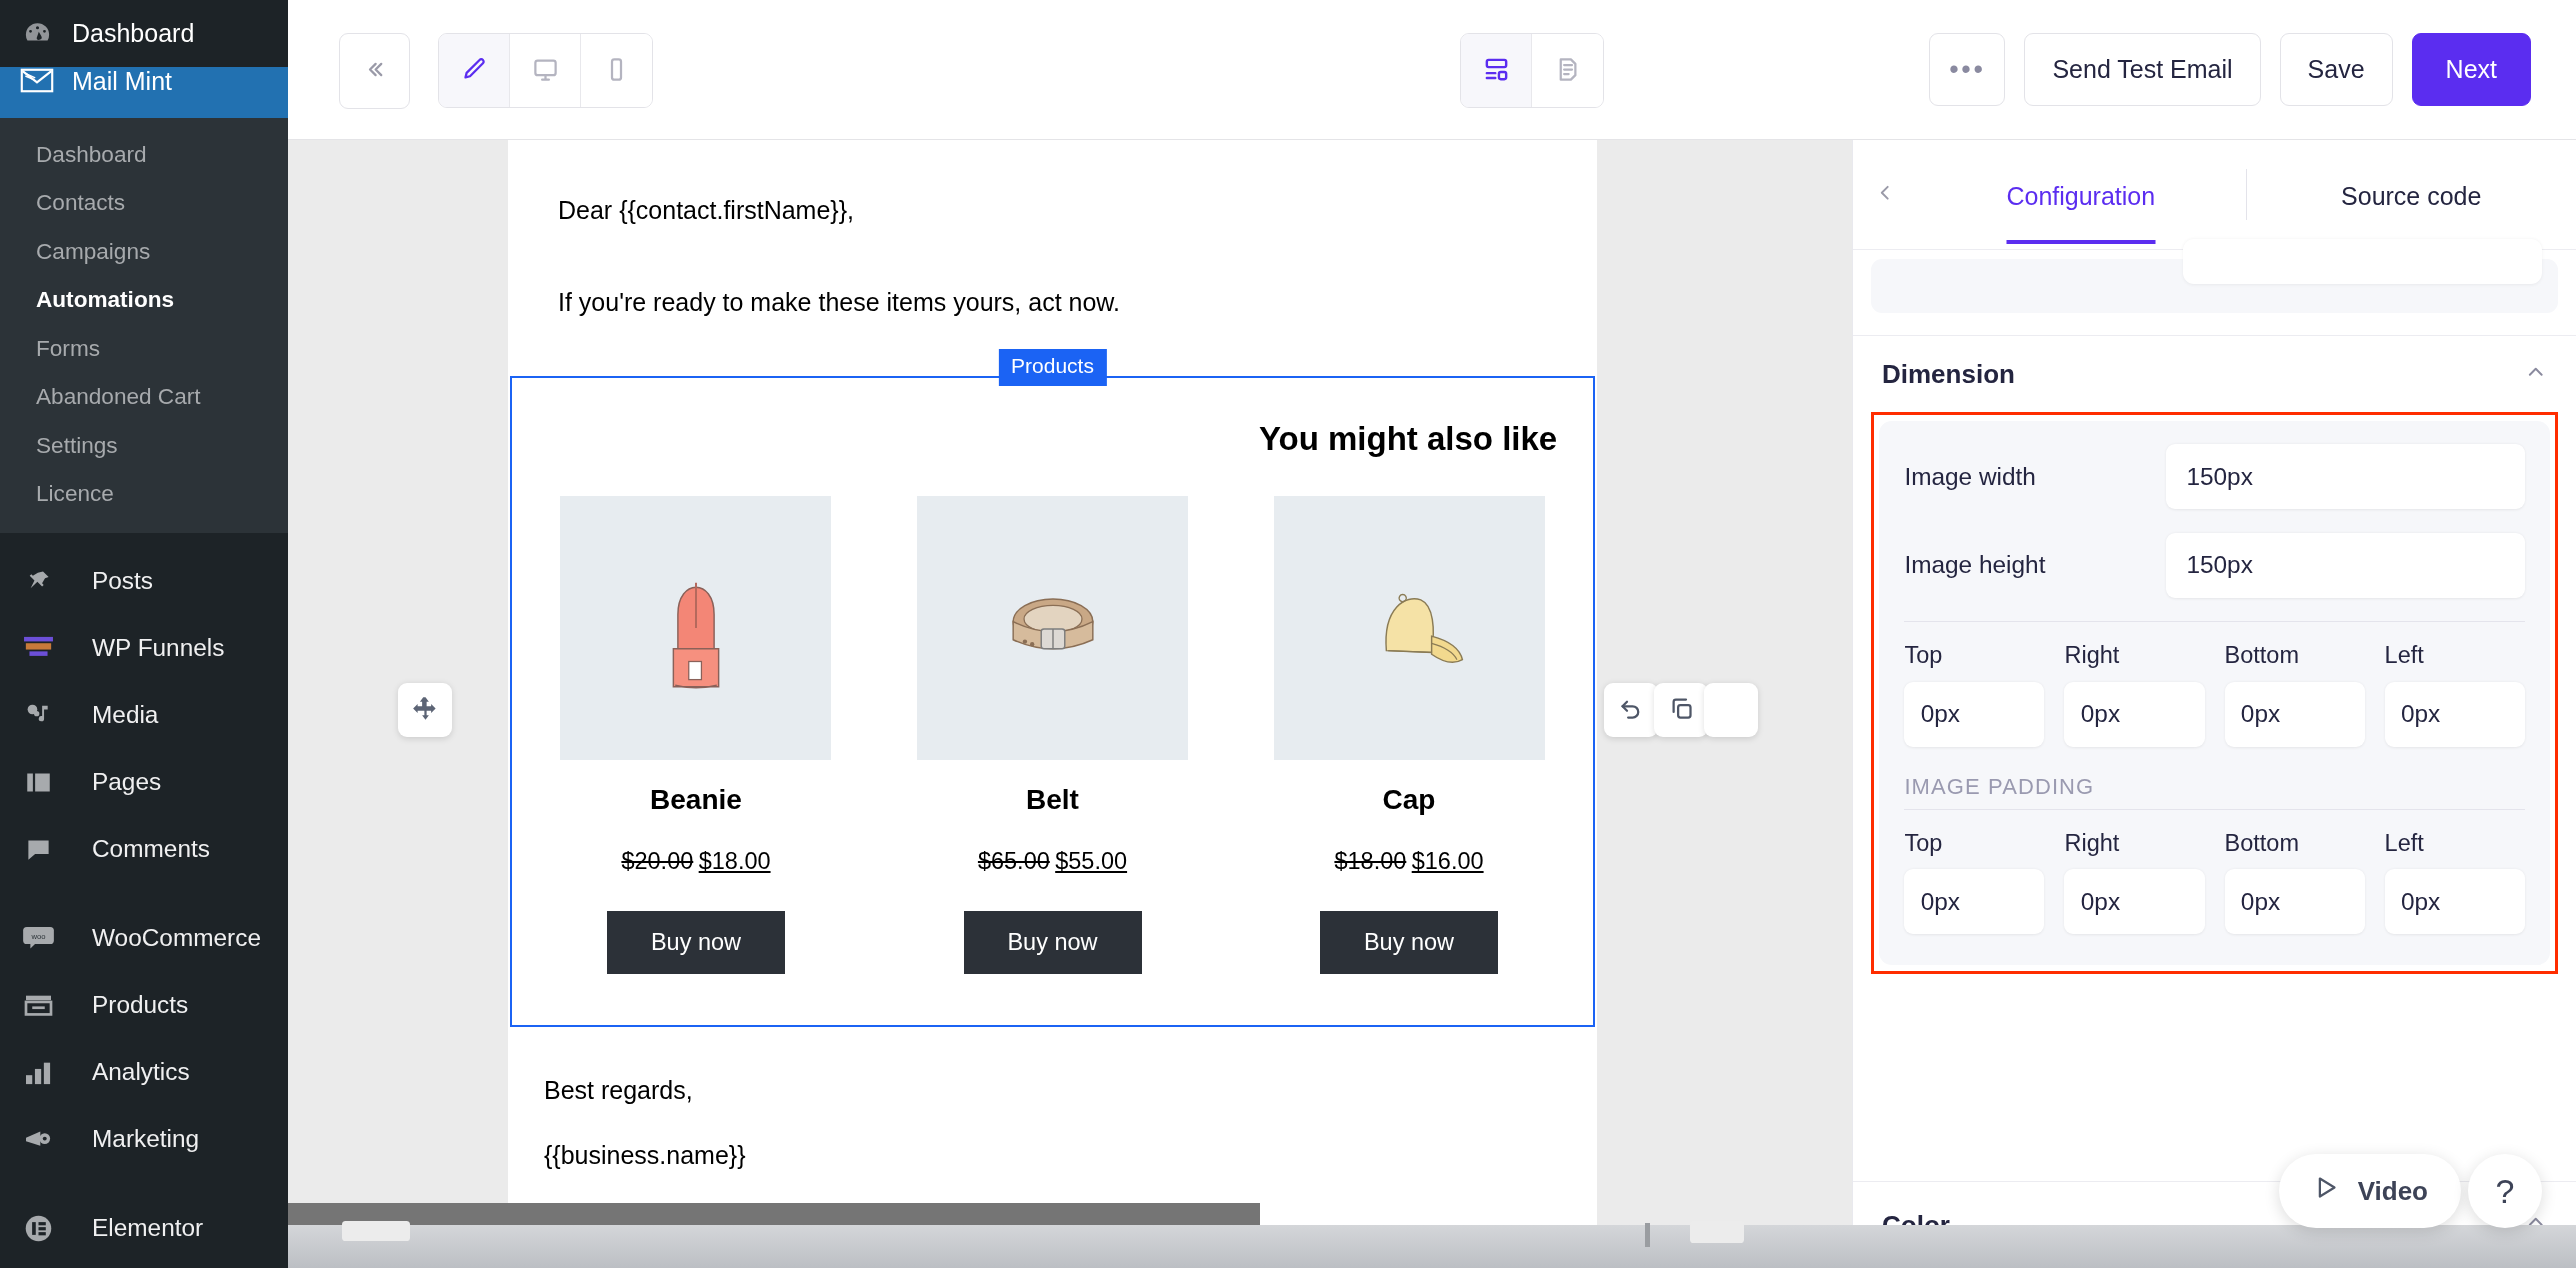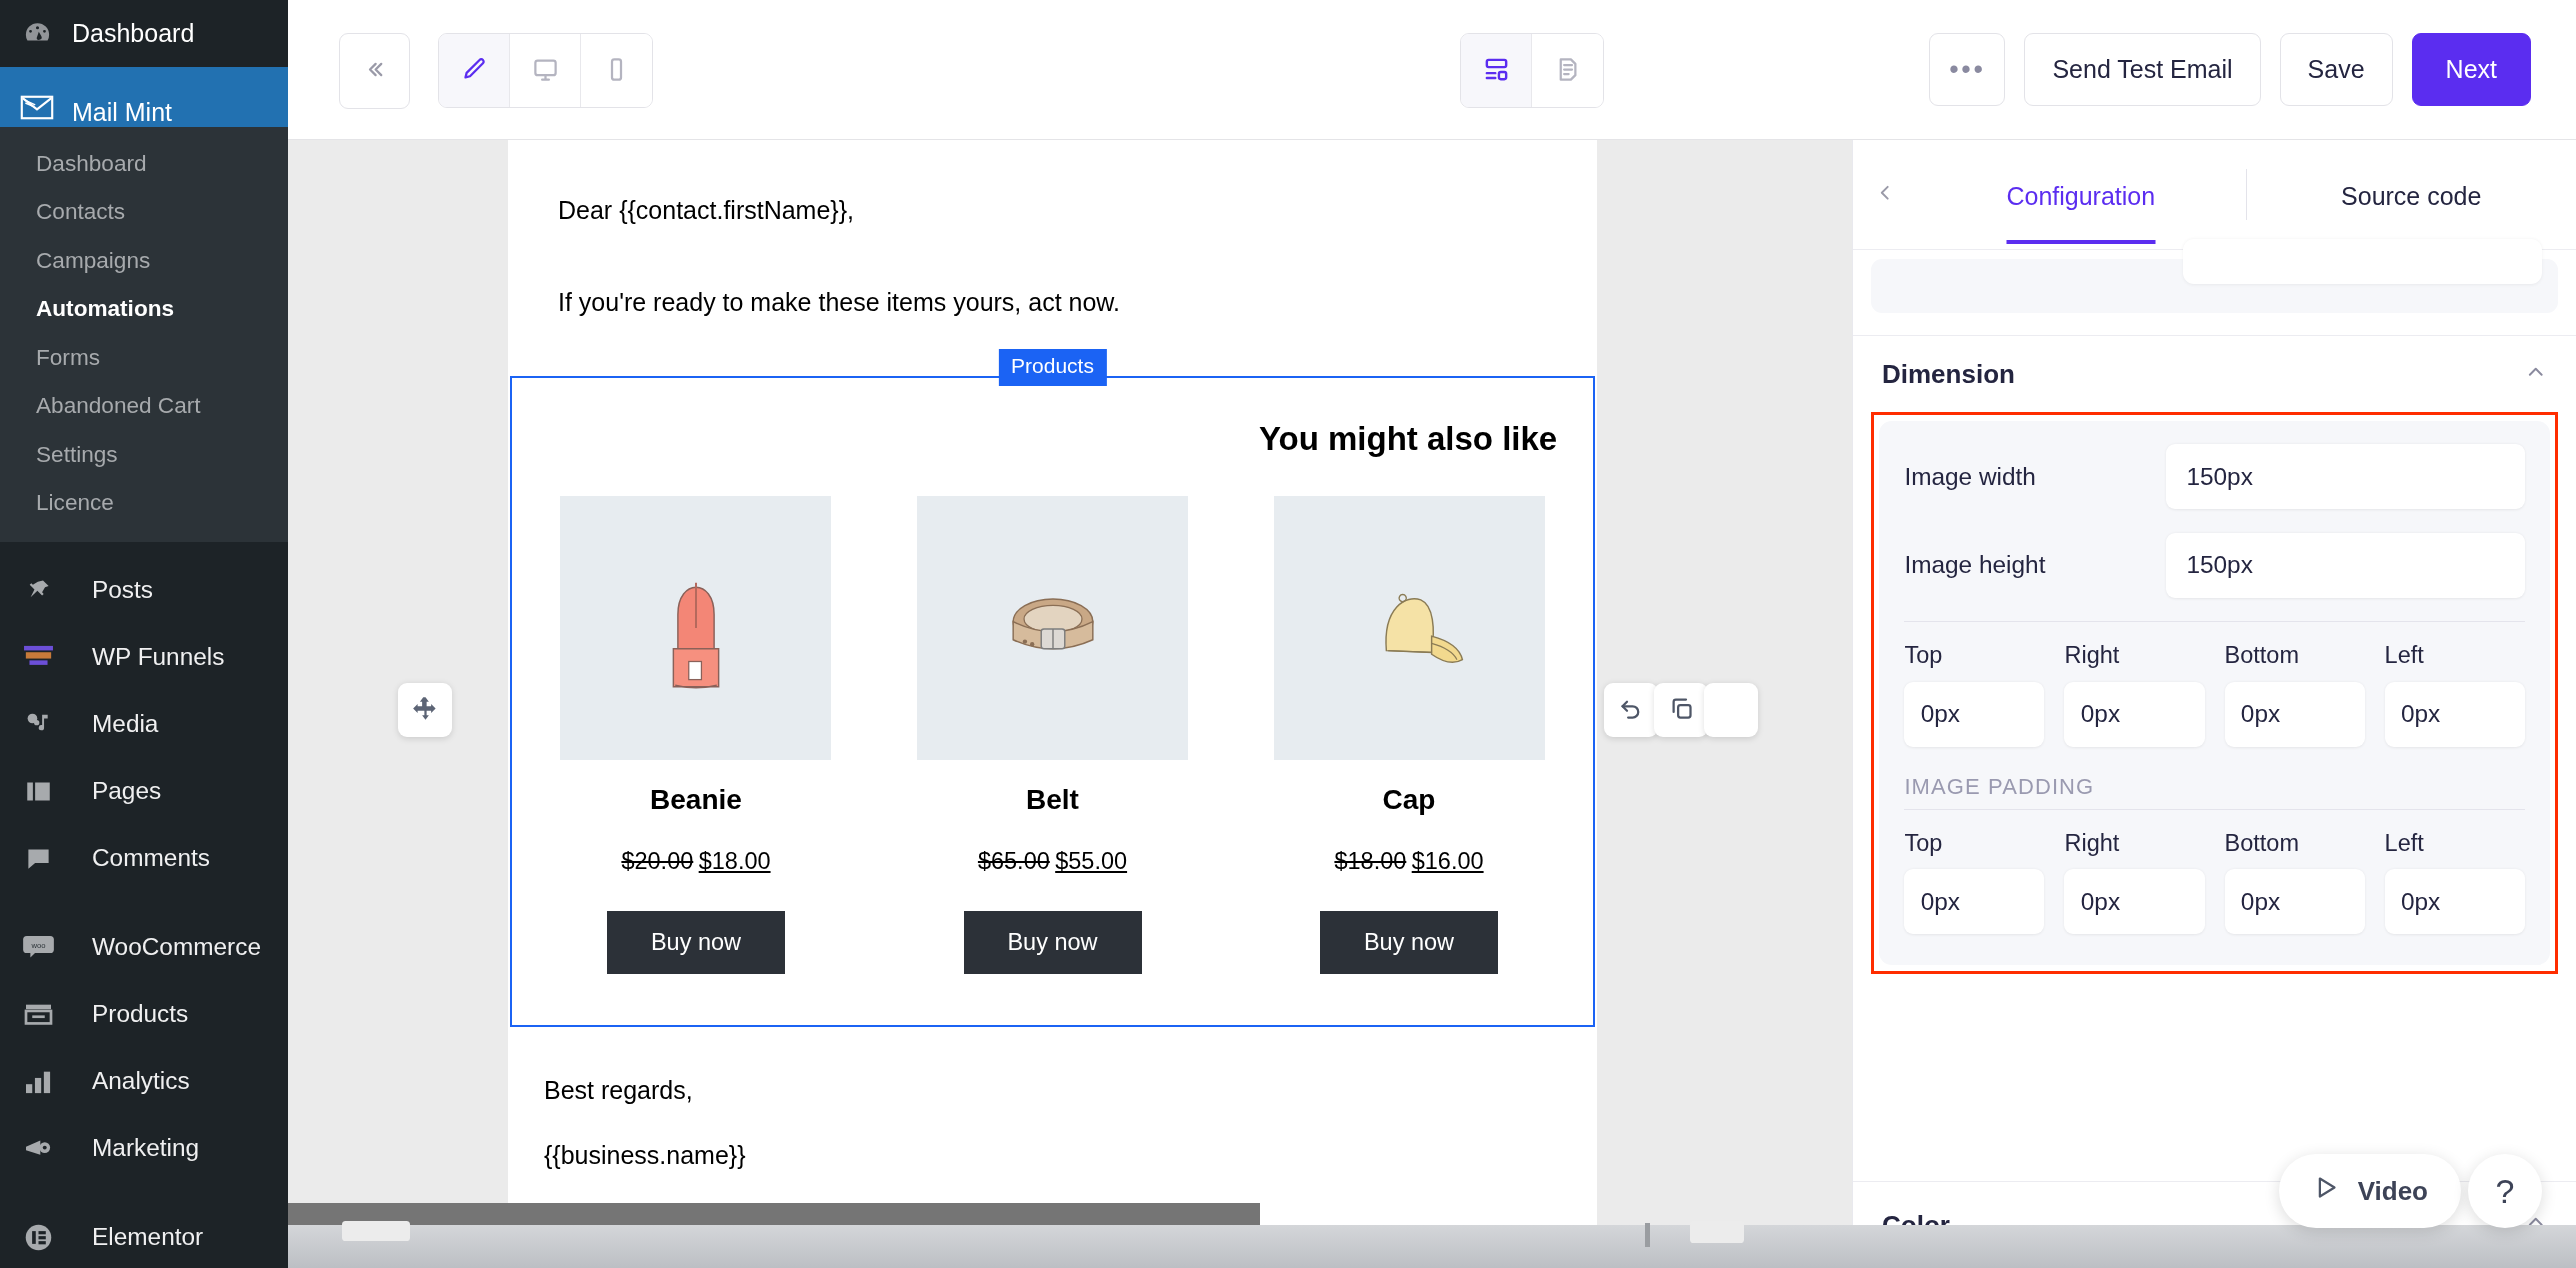--- a/index.html
+++ b/index.html
@@ -16,22 +16,22 @@
     position: absolute; left: 0; top: 0; width: 288px; height: 1268px;
     background: #1d2327; color: #c3c4c7;
   }
   .wp-top-item {
     display: flex; align-items: center; gap: 18px;
     height: 67px; padding-left: 20px; font-size: 25px; color: #fff;
     font-family: "Liberation Sans", sans-serif;
   }
   .wp-top-item .ic { width: 34px; height: 34px; display:flex; align-items:center; justify-content:center; opacity:.85; }
   .wp-mailmint {
-    display:flex; align-items:flex-end; gap:18px;
-    height: 60px; padding-left: 20px; background: #2271b1; color:#fff; font-size: 25px;
+    display:flex; align-items:flex-start; gap:18px;
+    height: 51px; padding-left: 20px; background: #2271b1; color:#fff; font-size: 25px;
   }
   .wp-submenu { background: #2c3338; padding: 12.7px 0 14.5px 0; }
   .wp-sub-item {
     padding: 9px 0 9px 36px; font-size: 22.6px; color:#a7aaad; line-height: 1.35;
   }
   .wp-sub-item.active { color:#fff; font-weight: bold; }
   .wp-sep { height: 14.5px; background:#1d2327; }
   .wp-item {
     display:flex; align-items:center; gap:36px;
     height: 67px; padding-left: 20px; font-size: 24.4px; color:#f0f0f1;

